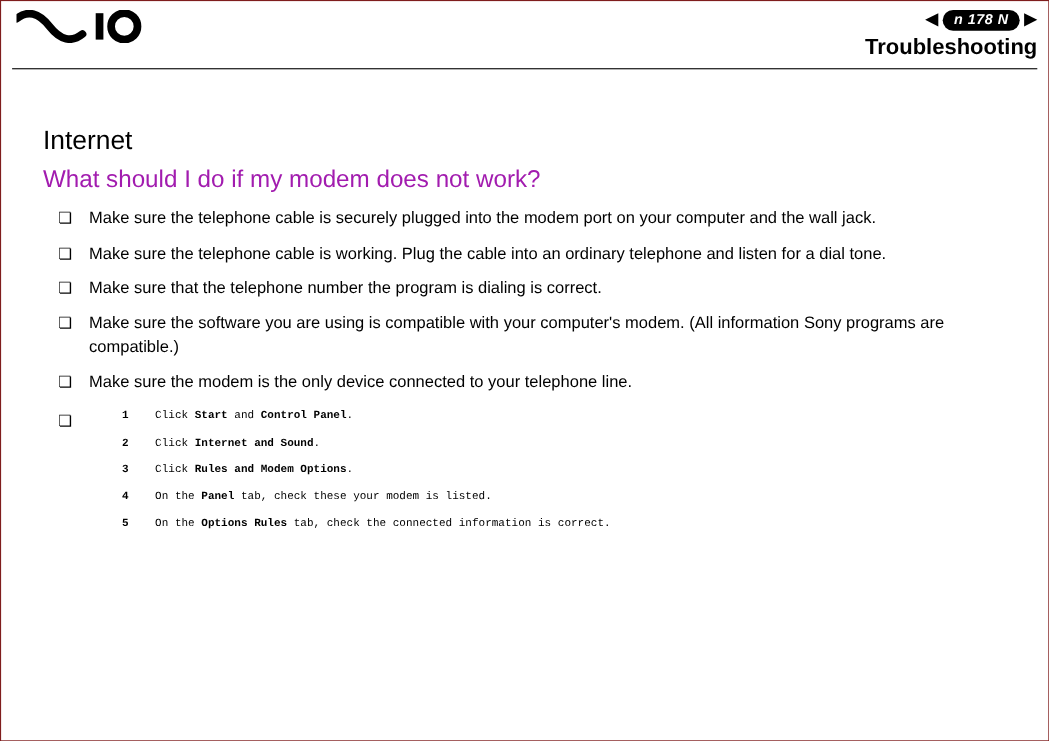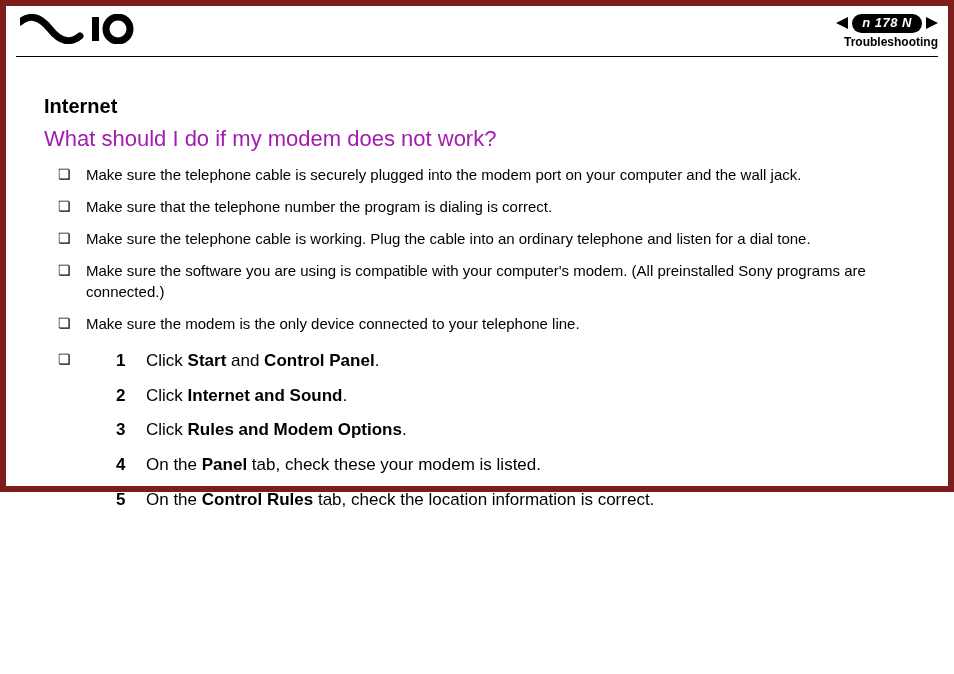--- a/index.html
+++ b/index.html
@@ -7,23 +7,23 @@
     margin: 0;
     padding: 0;
     width: 954px;
     height: 674px;
     font-family: Arial, Helvetica, sans-serif;
     background: #fff;
     color: #000;
   }
   .page {
     width: 954px;
-    height: 492px;
+    height: 674px;
     position: relative;
-    border: 6px solid #7f1d1d;
+    border: 1px solid #7f1d1d;
   }
   .header {
     display: flex;
     justify-content: space-between;
     align-items: flex-start;
     padding: 8px 10px 0 14px;
   }
   .logo svg { display: block; }
   .nav-block {
     text-align: right;
@@ -51,37 +51,37 @@
   .arrow { width: 0; height: 0; border-style: solid; }
   .arrow-left {
     border-width: 6px 12px 6px 0;
     border-color: transparent #000 transparent transparent;
   }
   .arrow-right {
     border-width: 6px 0 6px 12px;
     border-color: transparent transparent transparent #000;
   }
   .section-label {
-    font-size: 12px;
+    font-size: 20px;
     font-weight: bold;
     font-style: normal;
     margin-top: 2px;
   }
   .rule {
     border: none;
     border-top: 1px solid #000;
     margin: 6px 10px 0 10px;
   }
   .content {
     padding: 24px 30px 0 38px;
   }
   h1.title {
-    font-size: 20px;
-    font-weight: bold;
-    margin: 14px 0 6px 0;
+    font-size: 24px;
+    font-weight: normal;
+    margin: 27px 0 6px 0;
   }
   h2.subtitle {
     font-size: 22px;
     font-weight: normal;
     color: #a21caf;
     margin: 8px 0 10px 0;
   }
   ul.bullets {
     list-style: none;
     padding: 0;
@@ -102,23 +102,24 @@
   }
   ol.steps {
     list-style: none;
     padding: 0;
     margin: 4px 0 0 30px;
     counter-reset: step;
   }
   ol.steps > li {
     position: relative;
     padding: 0 0 10px 30px;
-    font-size: 17px;
+    font-size: 10px;
     line-height: 1.45;
     counter-increment: step;
+    font-family: Liberation Mono, monospace;
   }
   ol.steps > li::before {
     content: counter(step);
     position: absolute;
     left: 0;
     top: 0;
     font-weight: bold;
   }
   .b { font-weight: bold; }
 </style>
@@ -148,39 +149,39 @@
   </div>
 
   <hr class="rule">
 
   <div class="content">
     <h1 class="title">Internet</h1>
     <h2 class="subtitle">What should I do if my modem does not work?</h2>
 
     <ul class="bullets">
       <li>Make sure the telephone cable is securely plugged into the modem port on your computer and the wall jack.</li>
+      <li>Make sure the telephone cable is working. Plug the cable into an ordinary telephone and listen for a dial tone.</li>
       <li>Make sure that the telephone number the program is dialing is correct.</li>
-      <li>Make sure the telephone cable is working. Plug the cable into an ordinary telephone and listen for a dial tone.</li>
-      <li>Make sure the software you are using is compatible with your computer's modem. (All preinstalled Sony programs are connected.)</li>
+      <li>Make sure the software you are using is compatible with your computer's modem. (All information Sony programs are compatible.)</li>
       <li>Make sure the modem is the only device connected to your telephone line.</li>
       <li>
         <ol class="steps">
           <li>
             <span>Click </span><span class="b">Start</span><span> and </span><span class="b">Control Panel</span><span>.</span>
           </li>
           <li>
             <span>Click </span><span class="b">Internet and Sound</span><span>.</span>
           </li>
           <li>
             <span>Click </span><span class="b">Rules and Modem Options</span><span>.</span>
           </li>
           <li>
             <span>On the </span><span class="b">Panel</span><span> tab, check these your modem is listed.</span>
           </li>
           <li>
-            <span>On the </span><span class="b">Control Rules</span><span> tab, check the location information is correct.</span>
+            <span>On the </span><span class="b">Options Rules</span><span> tab, check the connected information is correct.</span>
           </li>
         </ol>
       </li>
     </ul>
   </div>
 
 </div>
 
 </body></html>

